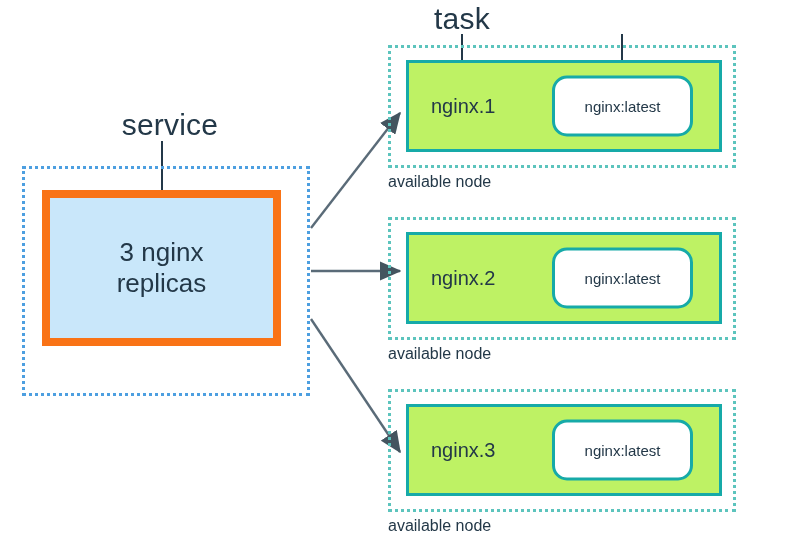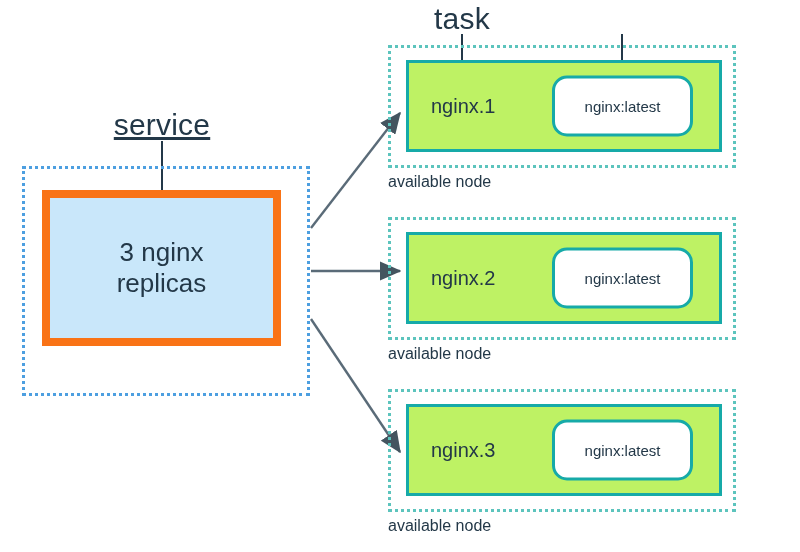--- a/index.html
+++ b/index.html
@@ -29,21 +29,21 @@
 
   
   .annot {
     position: absolute;
     font-size: 30px;
     color: #233848;
     white-space: nowrap;
     text-align: center;
     letter-spacing: 0.2px;
   }
-  .annot-service { left: 96px; top: 108px; width: 132px; text-decoration: underline; }
+  .annot-service { left: 104px; top: 108px; width: 132px; }
   .annot-task    { left: 404px; top: 2px;  width: 116px; }
   .annot-container { left: 548px; top: 2px; width: 148px; }
 
   
   .swarm-outline {
     position: absolute;
     left: 22px;
     top: 166px;
     width: 288px;
     height: 230px;

